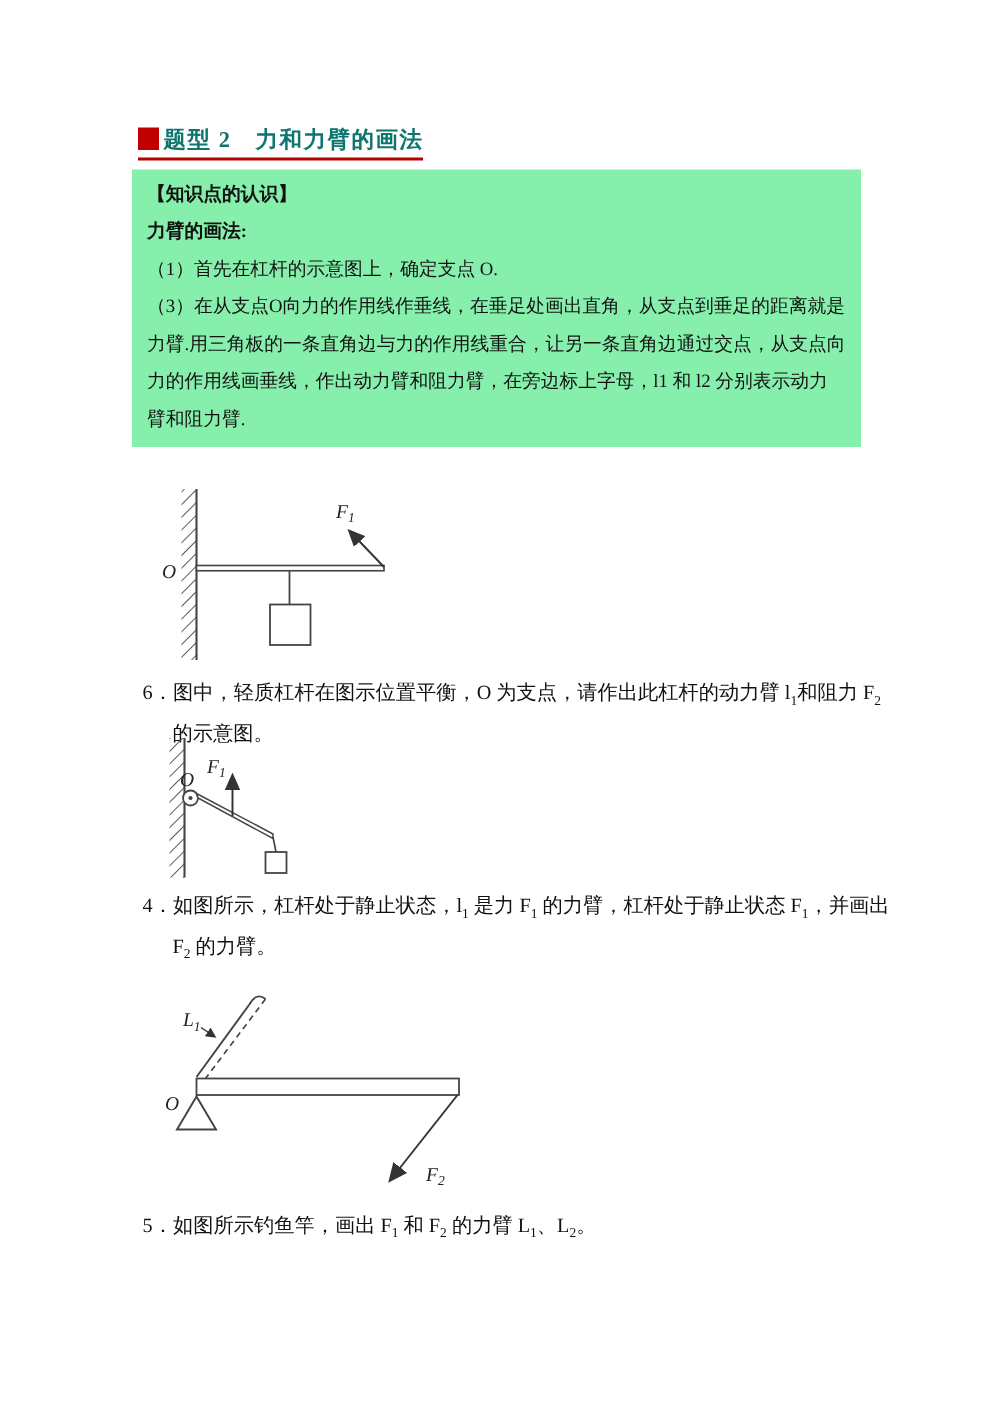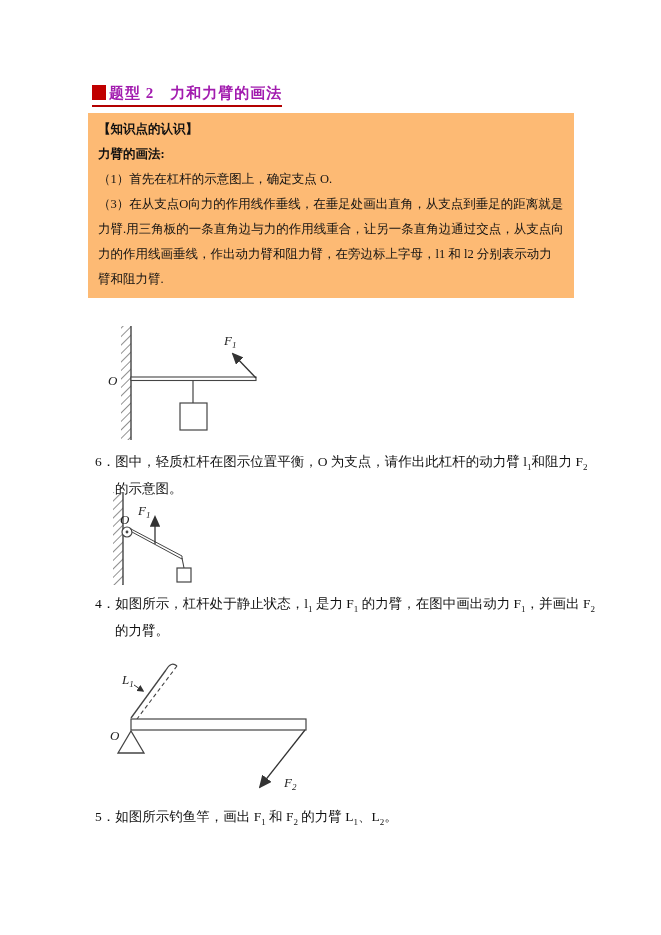--- a/index.html
+++ b/index.html
@@ -10,26 +10,26 @@
   
   .title-row{
     position:absolute;top:84px;left:92px;display:inline-block;
     border-bottom:2.5px solid #b30000;padding-bottom:2px;white-space:nowrap;
   }
   .title-bullet{
     display:inline-block;width:14px;height:15px;background:#c00000;
     vertical-align:-2px;margin-right:3px;
   }
   .title-text{
-    font-size:15px;font-weight:bold;color:#a21caf;letter-spacing:1px;
+    font-size:15px;font-weight:bold;color:#0f766e;letter-spacing:1px;
   }
   
   .kbox{
     position:absolute;top:113px;left:88px;width:466px;
-    background:#fdba74;padding:4px 10px 6px 10px;
+    background:#86efac;padding:4px 10px 6px 10px;
     font-size:12.5px;line-height:25px;color:#111;
   }
   .kbold{font-weight:bold;}
   
   .question{
     position:absolute;left:95px;width:482px;
     font-size:13.5px;line-height:27px;color:#111;
     padding-left:20px;text-indent:-20px;
   }
   .question sub{font-size:9px;line-height:0;}
@@ -90,21 +90,21 @@
     <text x="20" y="36" class="dia-label">O</text>
     <circle cx="27" cy="44" r="5" fill="#fff" stroke="#444" stroke-width="1.2"></circle>
     <circle cx="27" cy="44" r="1.4" fill="#444"></circle>
     <path d="M31,41 L82,68 L82,71 L32,44 Z" fill="#fff" stroke="#444" stroke-width="1"></path>
     <line x1="55" y1="56" x2="55" y2="29" stroke="#333" stroke-width="1.3" marker-end="url(#ah2)"></line>
     <text x="38" y="27" class="dia-label"><tspan>F</tspan><tspan class="dia-sub" dy="3">1</tspan></text>
     <line x1="82" y1="70" x2="84" y2="80" stroke="#444" stroke-width="1.1"></line>
     <rect x="77" y="80" width="14" height="14" fill="#fff" stroke="#444" stroke-width="1.2"></rect>
   </svg>
 
-  <div class="question" style="top:590px;"><span>4．如图所示，杠杆处于静止状态，l</span><sub>1</sub><span> 是力 F</span><sub>1</sub><span> 的力臂，在图中画出动力 F</span><sub>1</sub><span>，并画出 F</span><sub>2</sub><span> 的力臂。</span></div>
+  <div class="question" style="top:590px;"><span>4．如图所示，杠杆处于静止状态，l</span><sub>1</sub><span> 是力 F</span><sub>1</sub><span> 的力臂，杠杆处于静止状态 F</span><sub>1</sub><span>，并画出 F</span><sub>2</sub><span> 的力臂。</span></div>
 
   <svg class="diagram" style="top:648px;left:100px;" width="220" height="155" viewBox="0 0 220 155">
     <defs>
       <marker id="ah3" markerWidth="10" markerHeight="9" refX="8.5" refY="4.5" orient="auto">
         <polygon points="0,0 10,4.5 0,9" fill="#333"></polygon>
       </marker>
       <marker id="ah4" markerWidth="7" markerHeight="7" refX="5.5" refY="3.5" orient="auto">
         <polygon points="0,0 7,3.5 0,7" fill="#333"></polygon>
       </marker>
     </defs>

